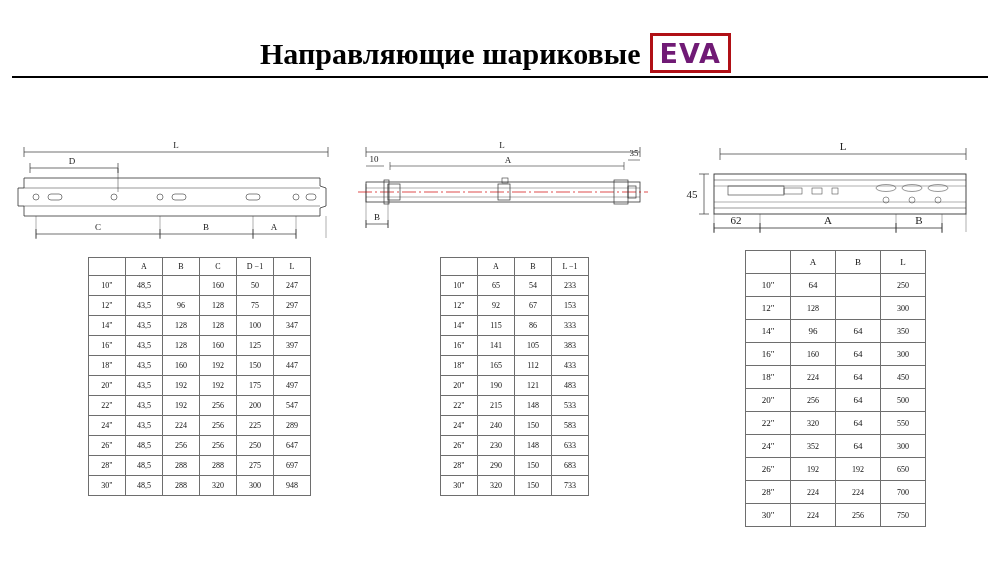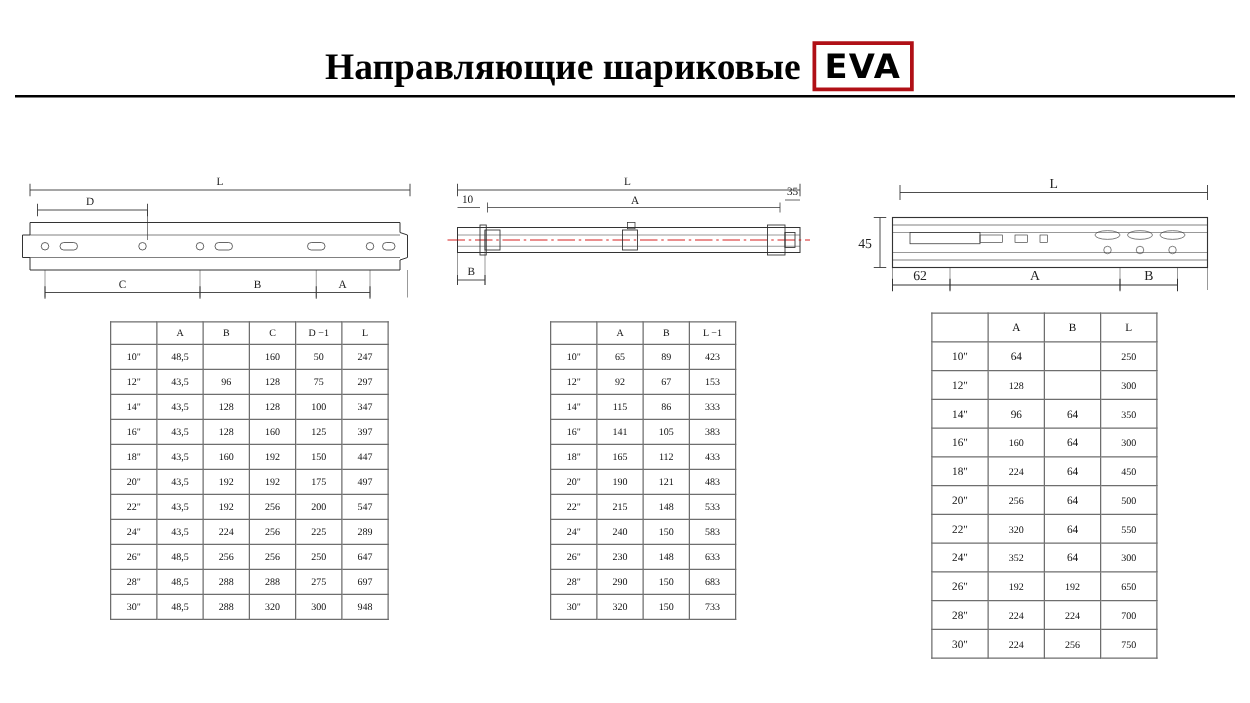--- a/index.html
+++ b/index.html
@@ -46,21 +46,21 @@
     padding: 0 7px;
     margin: 0 9px;
     position: relative;
     top: -1px;
   }
   .logo-text {
     font-family: "DejaVu Sans", sans-serif;
     font-weight: bold;
     font-size: 27px;
     line-height: 27px;
-    color: #000000;
+    color: #701a75;
     letter-spacing: 1px;
   }
 
   
   .draw {
     position: absolute;
   }
   .tbl {
     position: absolute;
     border-collapse: collapse;
@@ -362,22 +362,22 @@
       <tbody>
         <tr class="hrow">
           <td></td>
           <td>A</td>
           <td>B</td>
           <td>L −1</td>
         </tr>
         <tr>
           <td>10"</td>
           <td>65</td>
-          <td>89</td>
-          <td>423</td>
+          <td>54</td>
+          <td>233</td>
         </tr>
         <tr>
           <td>12"</td>
           <td>92</td>
           <td>67</td>
           <td>153</td>
         </tr>
         <tr>
           <td>14"</td>
           <td>115</td>

